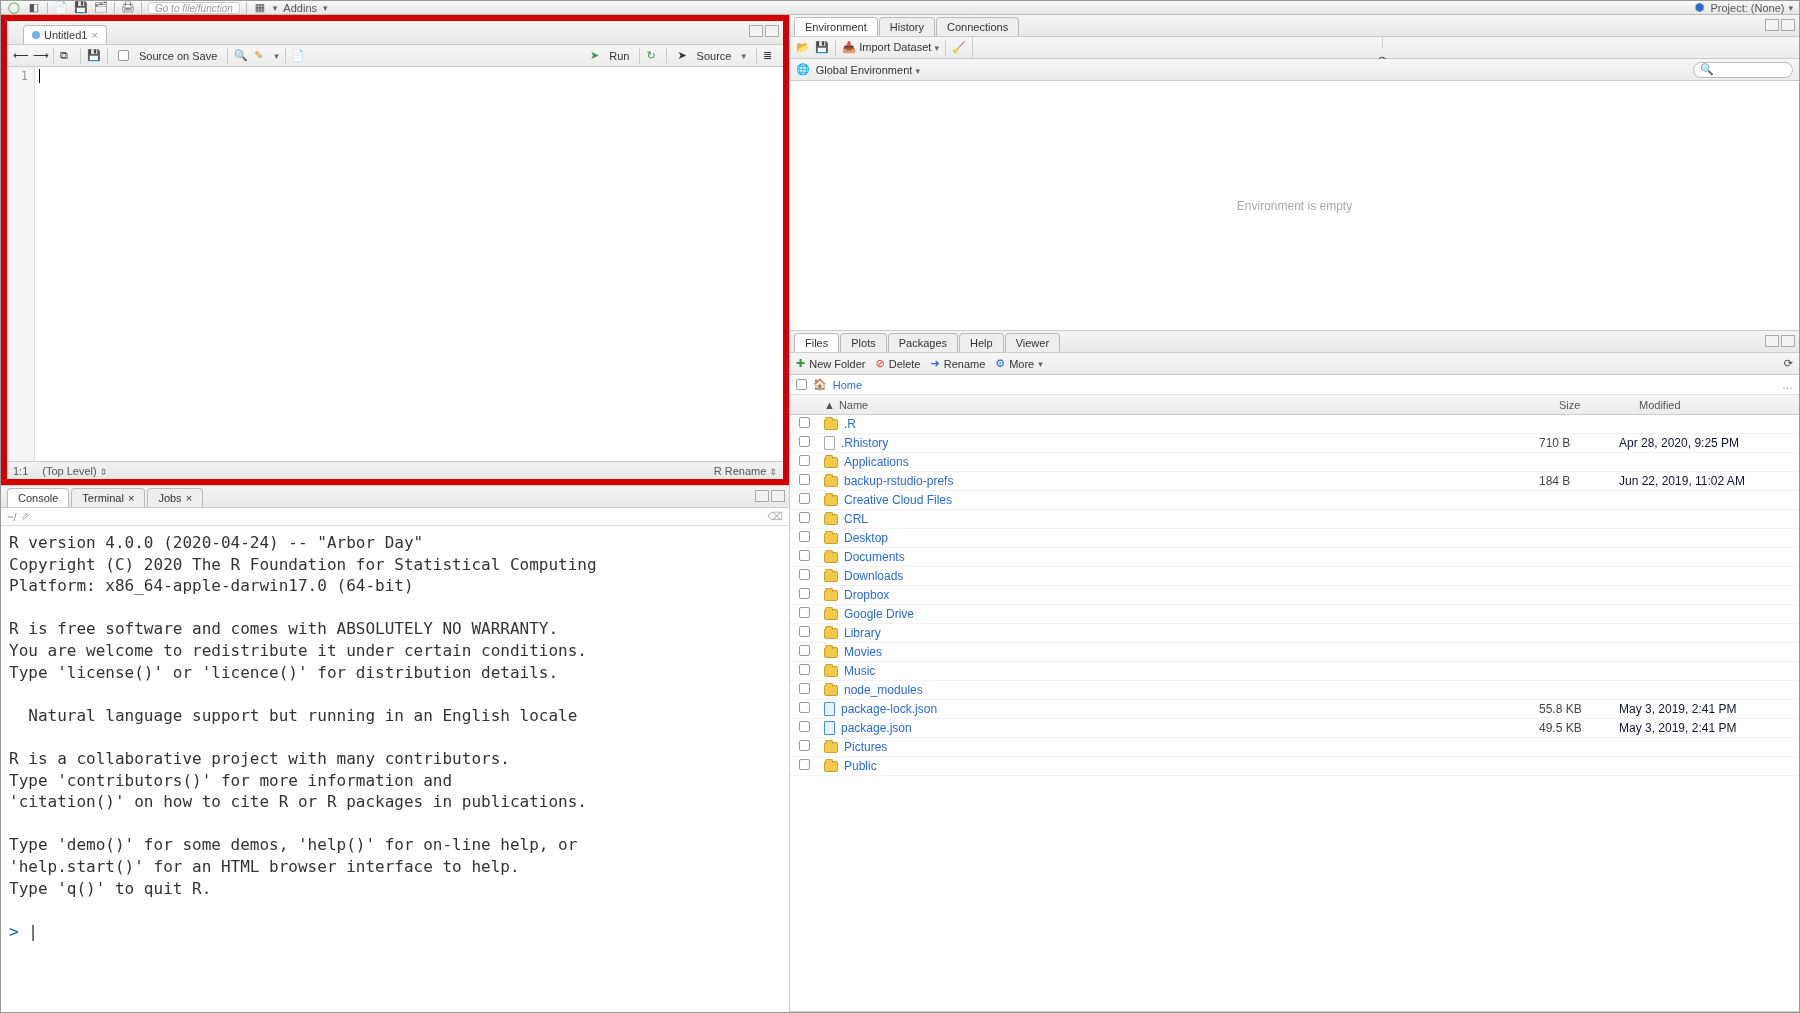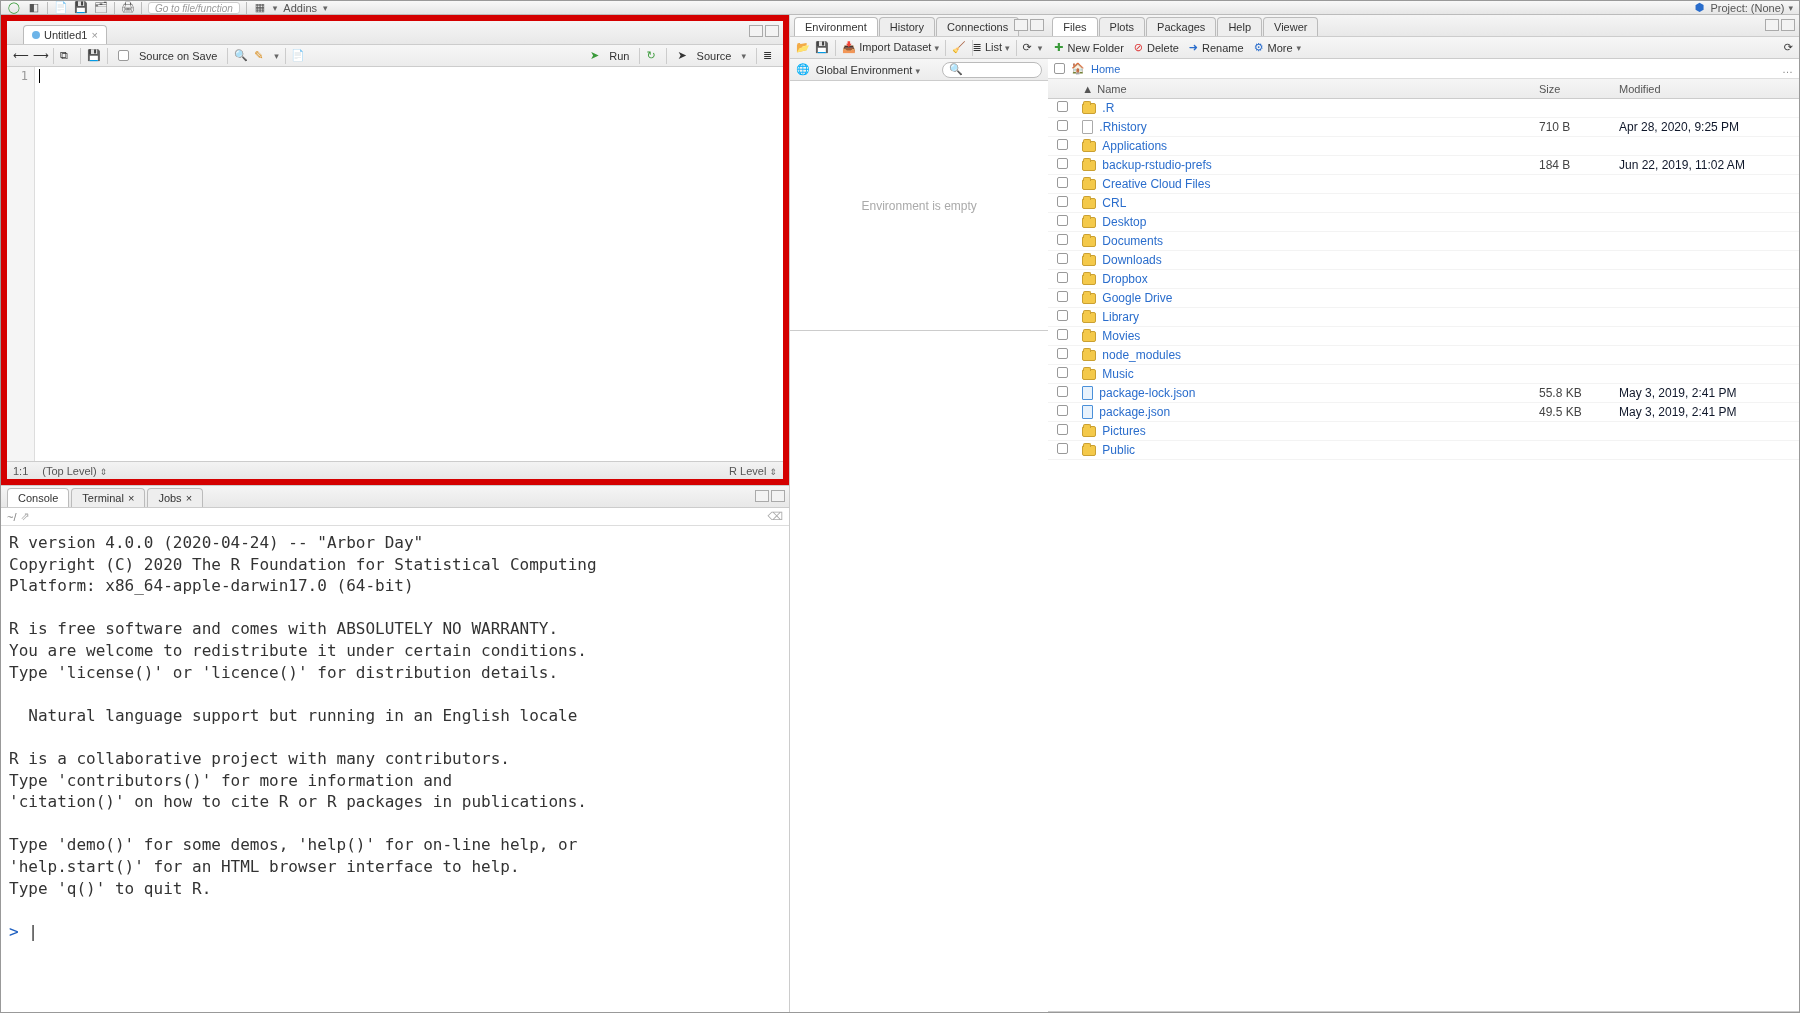--- a/index.html
+++ b/index.html
@@ -46,20 +46,21 @@
   display:flex;
 }
 .left {
   width: 788px;
   display:flex;
   flex-direction:column;
 }
 .right {
   flex:1;
   display:flex;
+  flex-direction:column;
   border-left:1px solid #ccc;
 }
 
 .source-pane {
   border: 6px solid #d40000;
   display:flex;
   flex-direction:column;
   height: 470px;
 }
 .tabbar {
@@ -253,21 +254,21 @@
 }
 .breadcrumb-row .more { margin-left:auto; color:#888; }
 .file-header {
   height:20px; background:linear-gradient(#f5f5f5,#ececec);
   border-bottom:1px solid #ccc;
   display:flex; align-items:center; font-size:11px; color:#555;
 }
 .file-header .col-check { width:28px; text-align:center; }
 .file-header .col-name { flex:1; padding-left:6px; display:flex; align-items:center; gap:4px; }
 .file-header .col-size { width:80px; }
-.file-header .col-mod { width:180px; }
+.file-header .col-mod { width:160px; }
 .file-list {
   flex:1; overflow:auto; background:#fff;
 }
 .file-row {
   height:19px; display:flex; align-items:center; font-size:12px;
   border-bottom:1px solid #f3f3f3;
 }
 .file-row .col-check { width:28px; text-align:center; }
 .file-row .col-name { flex:1; padding-left:6px; display:flex; align-items:center; gap:6px; color:#2a6dcc; }
 .file-row .col-size { width:80px; color:#444; }
@@ -381,21 +382,21 @@
             <div class="cursor"></div>
           </div>
         </div>
 
         <div class="status-bar">
           <span>1:1</span>
           <span style="margin-left:14px;">
             <span>(Top Level)</span> <span class="caret">⇕</span>
           </span>
           <span class="right-side">
-            <span>R Level</span> <span class="caret">⇕</span>
+            <span>R Rename</span> <span class="caret">⇕</span>
           </span>
         </div>
       </div>
 
       <div class="console-pane">
         <div class="console-tabbar">
           <div class="ctab active">Console</div>
           <div class="ctab">
             <span>Terminal</span>
               <span class="close">×</span>
@@ -639,30 +640,30 @@
                 <span class="folder-icon"></span>
                 <span>Movies</span>
               </div>
               <div class="col-size"></div>
               <div class="col-mod"></div>
             </div>
             <div class="file-row">
               <div class="col-check"><span class="checkbox"></span></div>
               <div class="col-name">
                 <span class="folder-icon"></span>
+                <span>Music</span>
+              </div>
+              <div class="col-size"></div>
+              <div class="col-mod"></div>
+            </div>
+            <div class="file-row">
+              <div class="col-check"><span class="checkbox"></span></div>
+              <div class="col-name">
+                <span class="folder-icon"></span>
                 <span>node_modules</span>
-              </div>
-              <div class="col-size"></div>
-              <div class="col-mod"></div>
-            </div>
-            <div class="file-row">
-              <div class="col-check"><span class="checkbox"></span></div>
-              <div class="col-name">
-                <span class="folder-icon"></span>
-                <span>Music</span>
               </div>
               <div class="col-size"></div>
               <div class="col-mod"></div>
             </div>
             <div class="file-row">
               <div class="col-check"><span class="checkbox"></span></div>
               <div class="col-name">
                 <span class="file-icon blue"></span>
                 <span>package-lock.json</span>
               </div>

